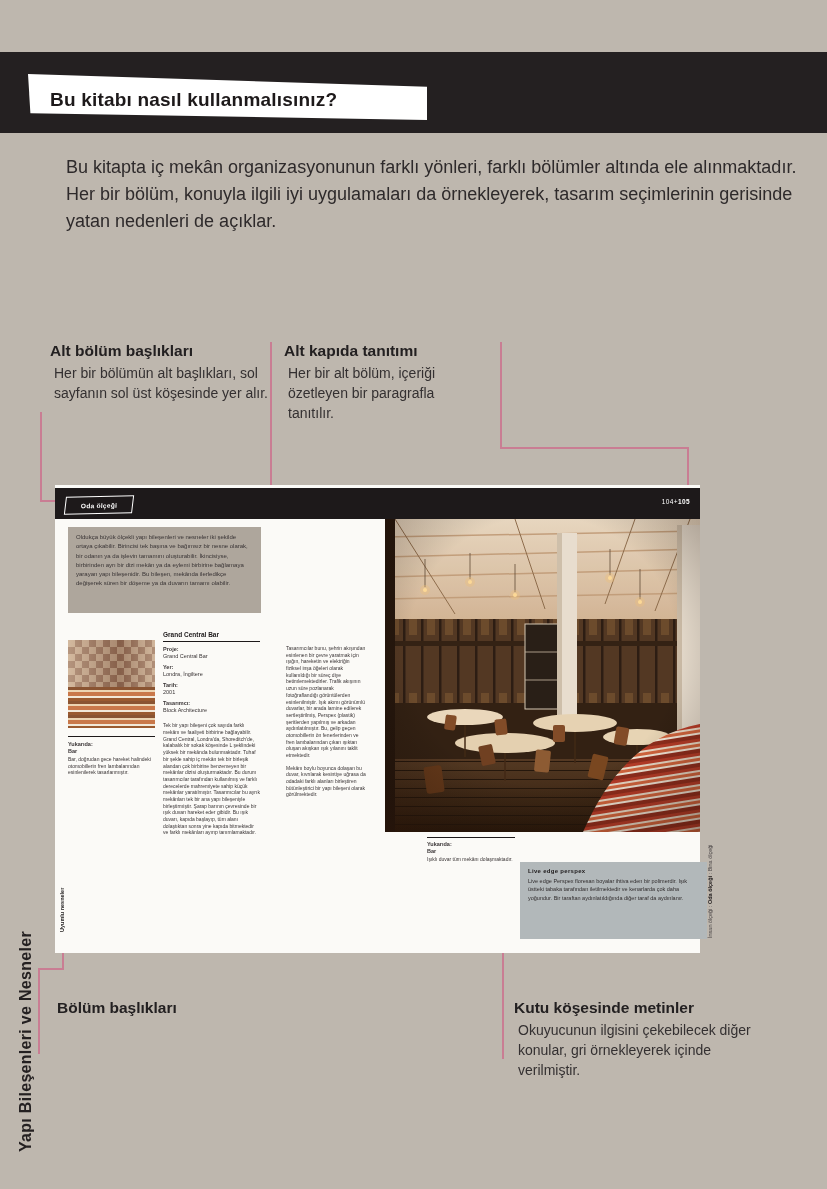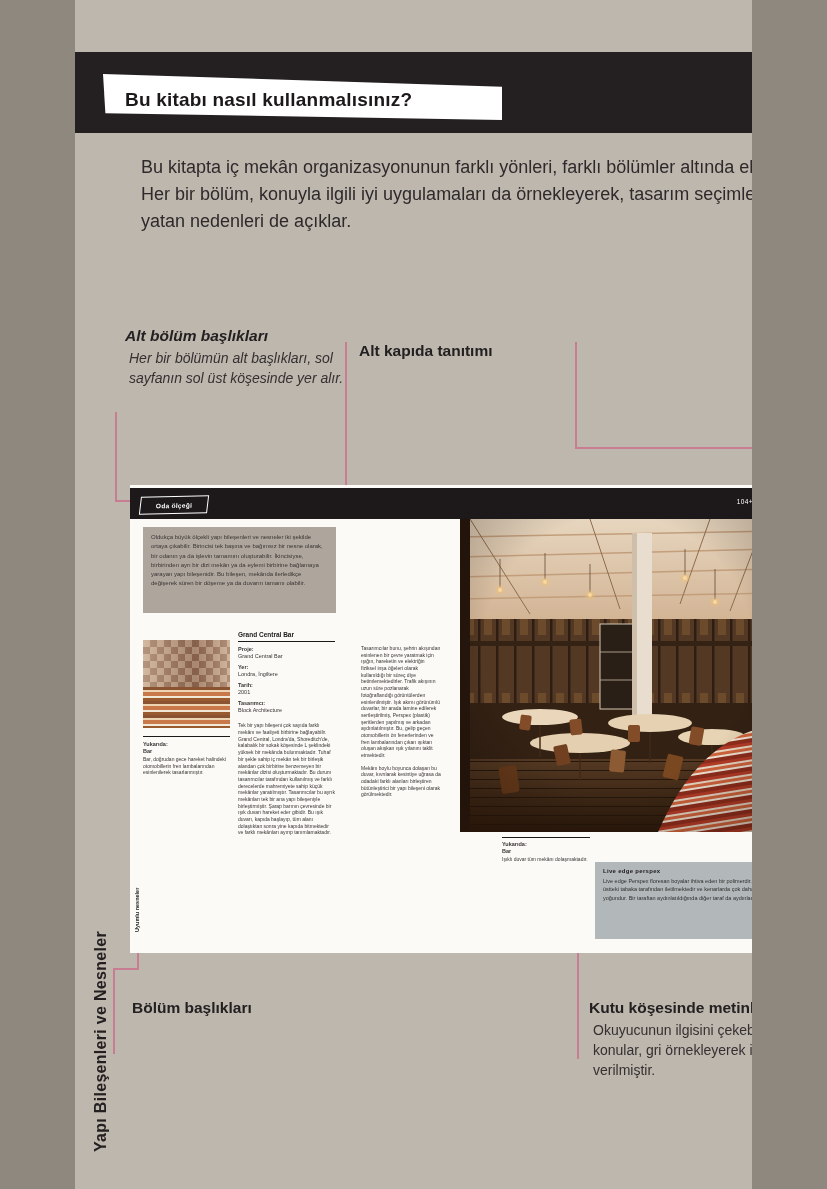--- a/index.html
+++ b/index.html
@@ -1,17 +1,17 @@
 <!DOCTYPE html>
 <html><head>
 <meta charset="utf-8">
 <style>
   html,body{margin:0;padding:0;background:#8e887f;}
   *{box-sizing:border-box;}
-  .canvas{position:relative;width:677px;height:1189px;margin:0 auto;
+  .canvas{position:relative;width:827px;height:1189px;margin:0 auto;
           background:#beb7ae;overflow:hidden;
           font-family:"Liberation Sans",sans-serif;color:#2e2a2b;}
   .abs{position:absolute;}
 
   
   .band{left:0;top:52px;width:827px;height:81px;background:#242021;}
   .banner{left:28px;top:72px;width:399px;height:49px;background:#ffffff;
           clip-path:polygon(0 4%,100% 30%,100% 98%,0.6% 84%);}
   .banner span{display:block;padding:17px 0 0 22px;font-size:19px;font-weight:bold;
           letter-spacing:.2px;color:#1d191a;}
@@ -74,26 +74,27 @@
 
 <div class="canvas">
 
   <div class="abs band"></div>
   <div class="abs banner">
     <span>Bu kitabı nasıl kullanmalısınız?</span>
   </div>
 
   <p class="abs intro">Bu kitapta iç mekân organizasyonunun farklı yönleri, farklı bölümler altında ele alınmaktadır. Her bir bölüm, konuyla ilgili iyi uygulamaları da örnekleyerek, tasarım seçimlerinin gerisinde yatan nedenleri de açıklar.</p>
 
-  <div class="abs ann" style="left:50px;top:327px;width:225px;font-style:italic;">
+  <div class="abs ann" style="left:50px;top:342px;width:225px;">
     <h4>Alt bölüm başlıkları</h4>
     <p>Her bir bölümün alt başlıkları, sol sayfanın sol üst köşesinde yer alır.</p>
   </div>
   <div class="abs ann" style="left:284px;top:342px;width:200px;">
     <h4>Alt kapıda tanıtımı</h4>
+    <p>Her bir alt bölüm, içeriği özetleyen bir paragrafla tanıtılır.</p>
   </div>
 
   <div class="abs pink" style="left:40px;top:412px;width:2px;height:90px;"></div>
   <div class="abs pink" style="left:40px;top:500px;width:26px;height:2px;"></div>
   <div class="abs pink" style="left:270px;top:342px;width:2px;height:208px;"></div>
   <div class="abs pink" style="left:256px;top:548px;width:16px;height:2px;"></div>
   <div class="abs pink" style="left:500px;top:342px;width:2px;height:107px;"></div>
   <div class="abs pink" style="left:500px;top:447px;width:189px;height:2px;"></div>
   <div class="abs pink" style="left:687px;top:447px;width:2px;height:53px;"></div>
   <div class="abs pink" style="left:62px;top:934px;width:2px;height:36px;"></div>

